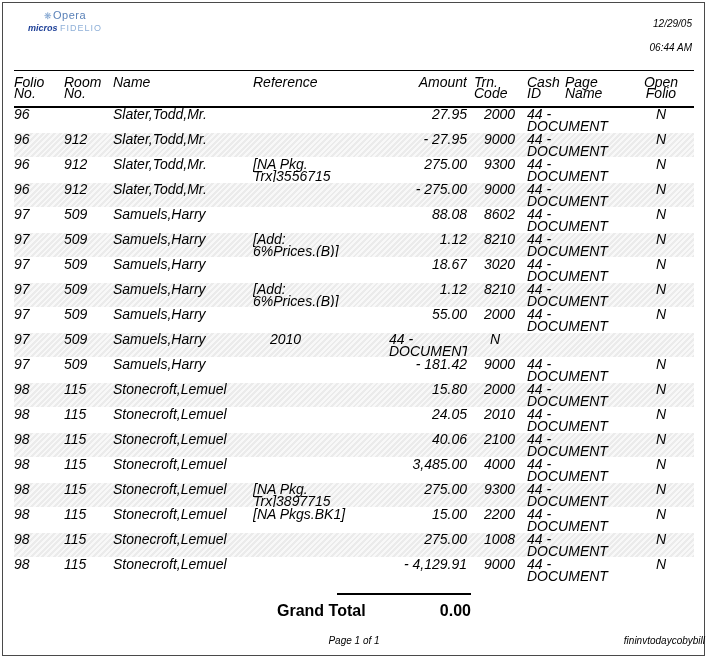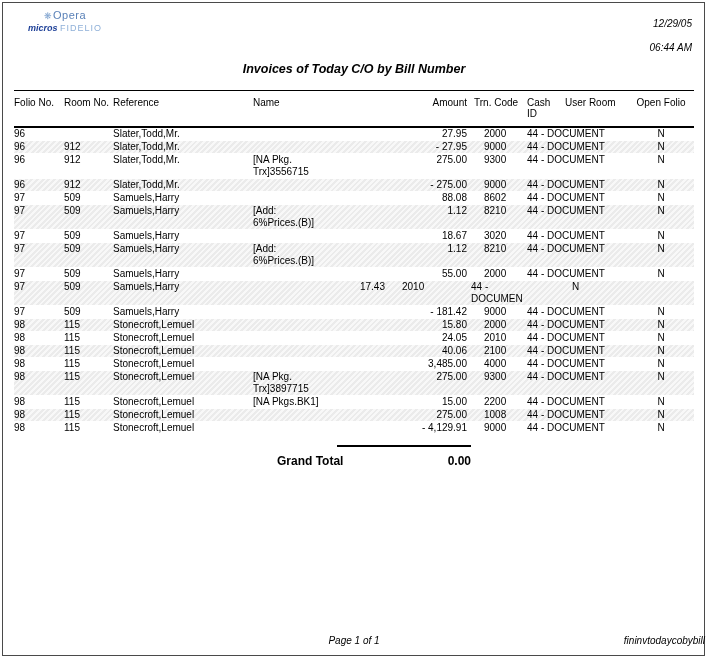--- a/index.html
+++ b/index.html
@@ -37,21 +37,21 @@
   .header-datetime {
     position:absolute; right:16px; top:12px;
     text-align:right; font-size:10px; font-style:italic; line-height:24px;
   }
   .report-title {
     text-align:center; font-size:12.5px; font-weight:bold; font-style:italic;
     margin-top:0px; height:20px;
   }
 
   
-  .tbl { margin:8px 14px 0 14px; font-size:10px; }
+  .tbl { margin:8px 14px 0 14px; font-size:14px;font-style:italic; }
   .thead {
     display:grid;
     grid-template-columns:50px 49px 140px 132px 82px 56px 39px 66px 66px;
     border-top:1px solid #000;
     border-bottom:2px solid #000;
     padding:6px 0 7px 0;
     line-height:11px;
   }
   .tr {
     display:grid;
@@ -68,21 +68,21 @@
   .th-cash { padding-left:4px; }
   .th-user { padding-left:3px; }
   .th-open { text-align:center; }
   .td-reference { white-space:pre-line; }
   .td-amount { text-align:right; }
   .td-trn_code { padding-left:17px; }
   .td-cashier_user { padding-left:4px; }
   .td-open_folio { text-align:center; }
 
   
-  .grand-total { position:relative; height:34px; margin-top:4px; font-size:12px; }
+  .grand-total { position:relative; height:34px; margin-top:4px; font-size:16px; }
   .gt-rule { position:absolute; left:337px; top:7px; width:134px; border-top:2px solid #000; }
   .gt-label { position:absolute; left:277px; top:16px; font-weight:bold; }
   .gt-value { position:absolute; left:387px; top:16px; width:84px; text-align:right; font-weight:bold; }
 
   
   .page-footer {
     position:absolute; left:0; right:0; bottom:10px; height:14px;
     font-size:10px; font-style:italic;
   }
   .footer-page { position:absolute; left:0; right:0; text-align:center; }
@@ -98,32 +98,31 @@
     <div class="logo">
       <div class="logo-opera"><span class="logo-swirl">❋</span><span>Opera</span></div>
       <div class="logo-micros"><span class="micros">micros</span> <span class="fidelio">FIDELIO</span></div>
     </div>
     <div class="header-datetime">
       <div>12/29/05</div>
       <div>06:44 AM</div>
     </div>
   </div>
 
-  <div class="report-title">Invoices of Today C/O by Bill Number</div>
 
   <div class="tbl">
     <div class="thead">
       <div class="th">Folio No.</div>
       <div class="th">Room No.</div>
+      <div class="th">Name</div>
       <div class="th">Reference</div>
-      <div class="th">Name</div>
       <div class="th th-amount">Amount</div>
       <div class="th th-trn">Trn. Code</div>
       <div class="th th-cash">Cash ID</div>
-      <div class="th th-user">User Room</div>
+      <div class="th th-user">Page Name</div>
       <div class="th th-open">Open Folio</div>
     </div>
     <div class="tbody">
         <div class="tr">
           <div class="td td-folio">96</div>
           <div class="td td-room"></div>
           <div class="td td-name">Slater,Todd,Mr.</div>
           <div class="td td-reference"></div>
           <div class="td td-amount">27.95</div>
           <div class="td td-trn_code">2000</div>
@@ -210,21 +209,20 @@
           <div class="td td-reference"></div>
           <div class="td td-amount">55.00</div>
           <div class="td td-trn_code">2000</div>
           <div class="td td-cashier_user">44 - DOCUMENT</div>
           <div class="td td-open_folio">N</div>
         </div>
         <div class="tr alt">
           <div class="td td-folio">97</div>
           <div class="td td-room">509</div>
           <div class="td td-name">Samuels,Harry</div>
-          <div class="td td-amount">17.43</div>
           <div class="td td-trn_code">2010</div>
           <div class="td td-cashier_user">44 - DOCUMENT</div>
           <div class="td td-open_folio">N</div>
         </div>
         <div class="tr">
           <div class="td td-folio">97</div>
           <div class="td td-room">509</div>
           <div class="td td-name">Samuels,Harry</div>
           <div class="td td-reference"></div>
           <div class="td td-amount">- 181.42</div>

